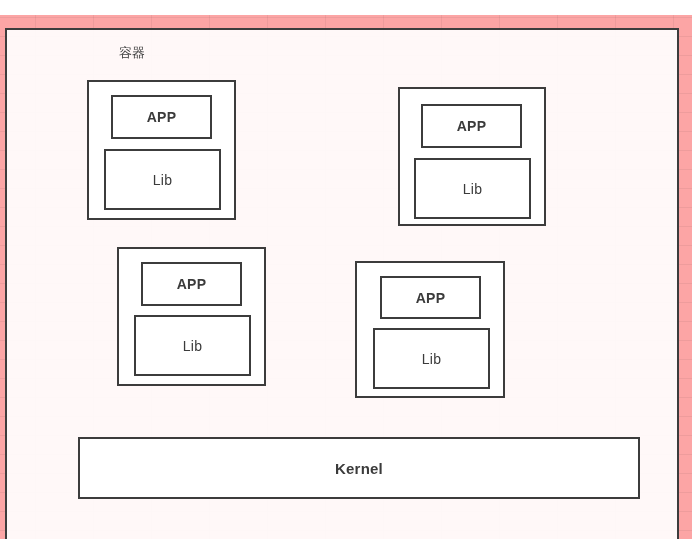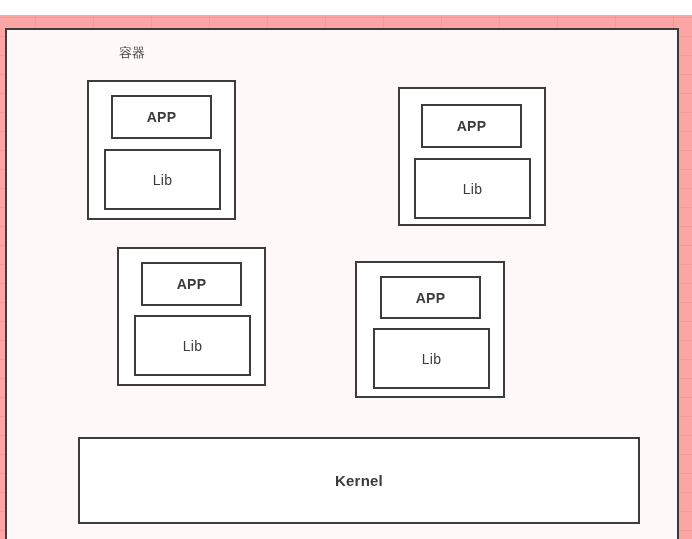--- a/index.html
+++ b/index.html
@@ -118,17 +118,17 @@
 
   <div class="box container-box" style="left:355px; top:246px; width:150px; height:137px;">
     <div class="box inner-box" style="left:23px; top:13px; width:101px; height:43px;">
       <span class="inner-label app-label">APP</span>
     </div>
     <div class="box inner-box" style="left:16px; top:65px; width:117px; height:61px;">
       <span class="inner-label lib-label">Lib</span>
     </div>
   </div>
 
-  <div class="box" id="kernel-box" style="left:78px; top:422px; width:562px; height:87px;">
+  <div class="box" id="kernel-box" style="left:78px; top:422px; width:562px; height:62px;">
     <span id="kernel-label">Kernel</span>
   </div>
 
 </div>
 
 </body></html>

